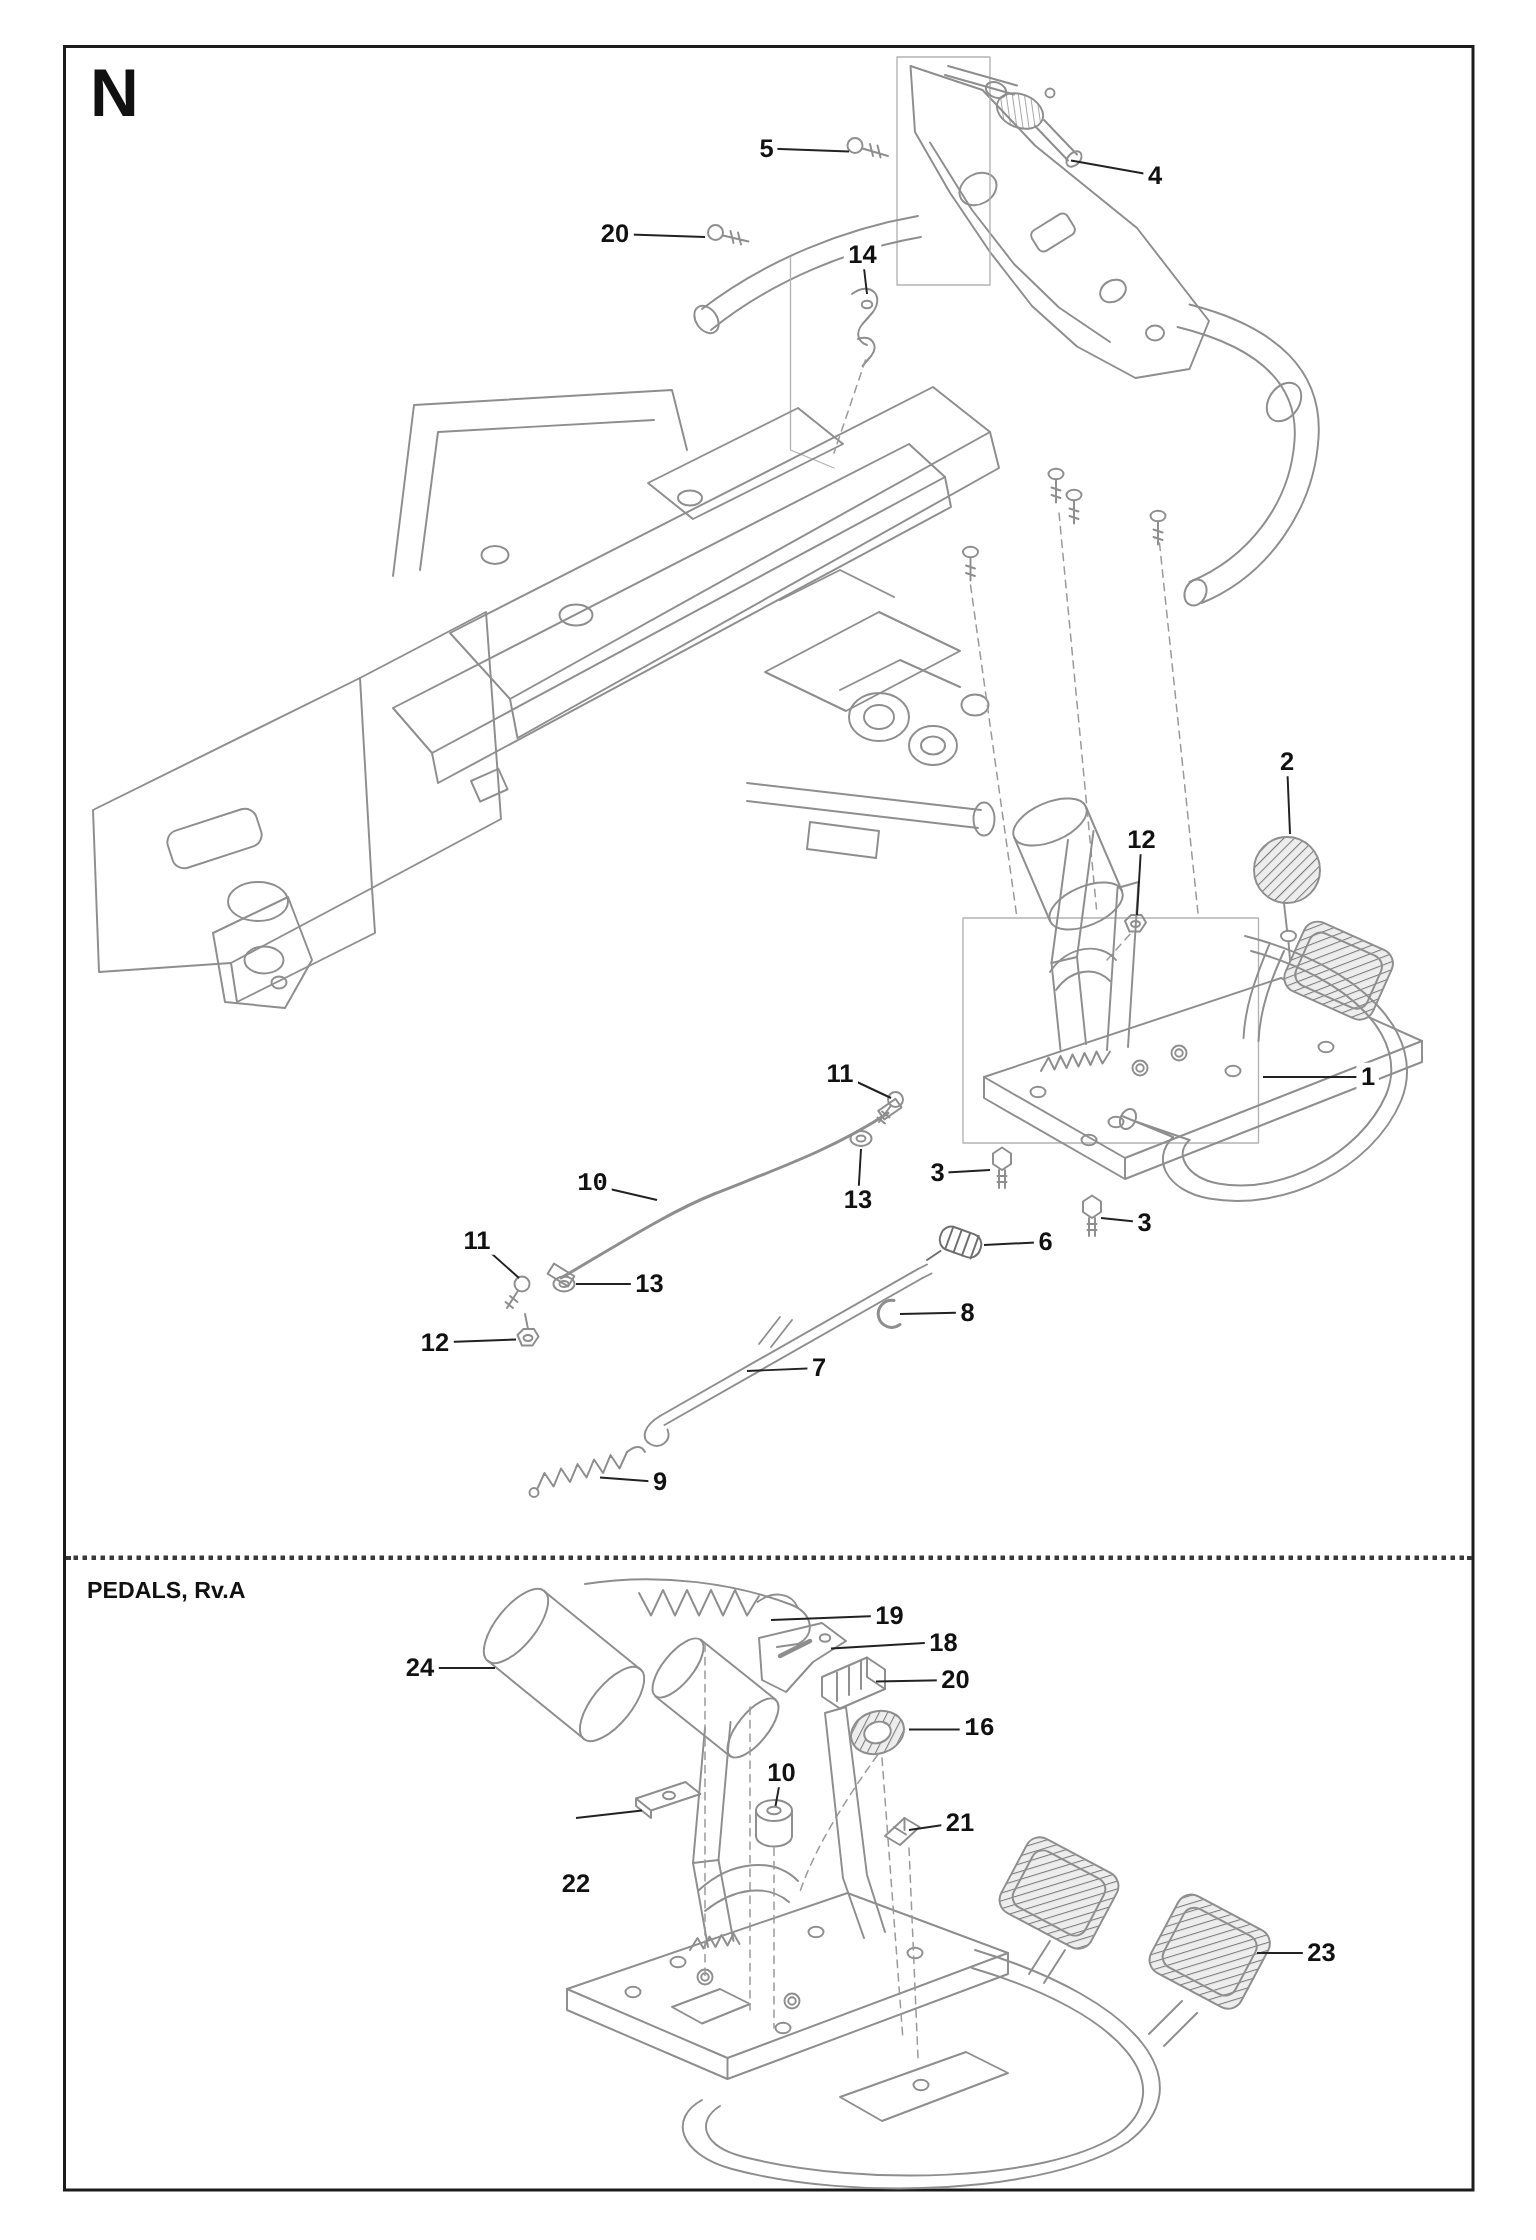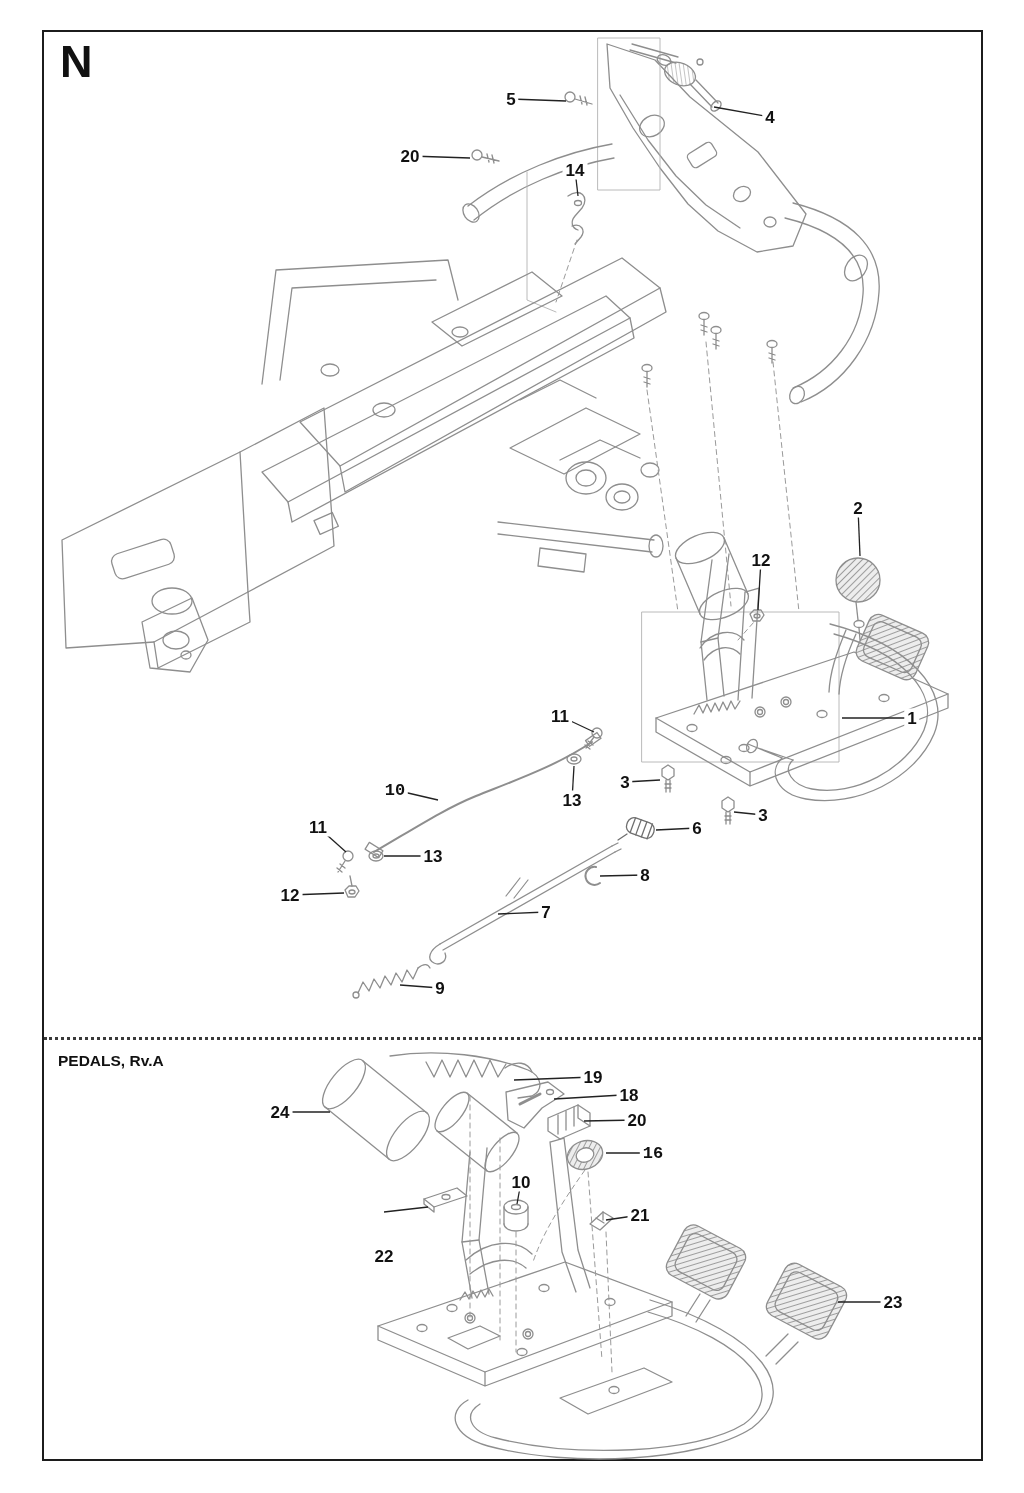--- a/index.html
+++ b/index.html
@@ -418,16 +418,16 @@
       <div class="callout" style="left: 546px; top: 912px;">7</div>
       <div class="callout" style="left: 440px; top: 988px;">9</div>
       <div class="callout" style="left: 593px; top: 1077px;">19</div>
       <div class="callout" style="left: 629px; top: 1095px;">18</div>
       <div class="callout" style="left: 280px; top: 1112px;">24</div>
       <div class="callout" style="left: 637px; top: 1120px;">20</div>
       <div class="callout" style="left: 653px; top: 1153px; font-family: Liberation Mono, monospace;">16</div>
       <div class="callout" style="left: 521px; top: 1182px;">10</div>
       <div class="callout" style="left: 384px; top: 1212px; margin-top: 44px;">22</div>
       <div class="callout" style="left: 640px; top: 1215px; text-align: right;">21</div>
-      <div class="callout" style="left: 881px; top: 1302px; margin-left: 12px;">23</div>
+      <div class="callout" style="left: 881px; top: 1302px;">23</div>
     </div>
 
 </div>
 
 </body></html>

